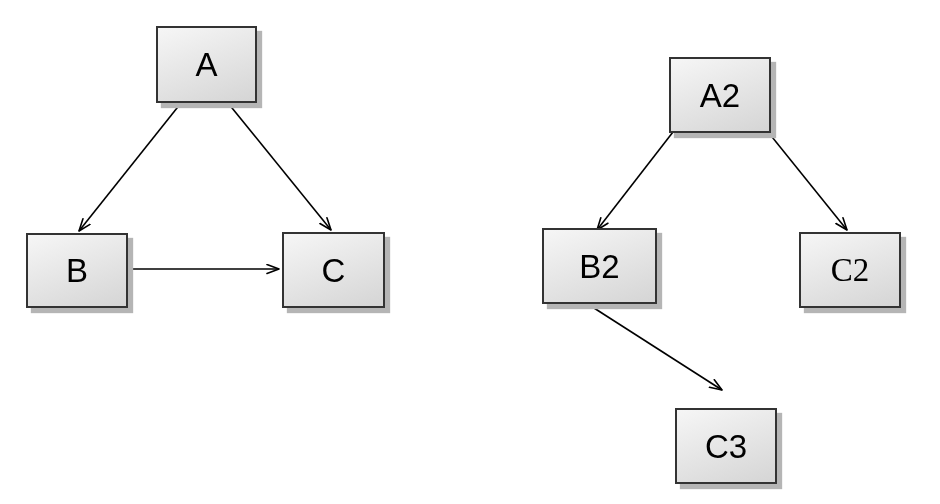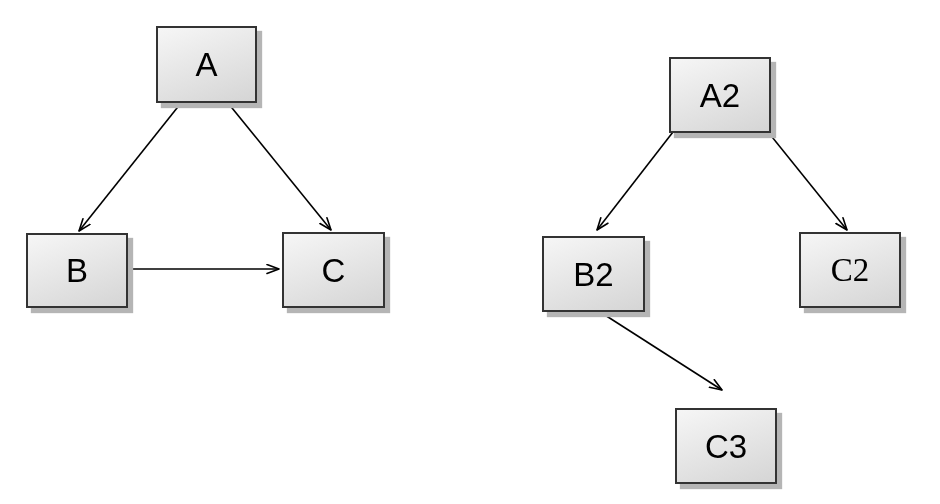--- a/index.html
+++ b/index.html
@@ -68,21 +68,21 @@
     </div>
     <div class="node" style="left: 26px; top: 233px; width: 102px; height: 75px;">
       <span class="node-label">B</span>
     </div>
     <div class="node" style="left: 282px; top: 232px; width: 103px; height: 76px;">
       <span class="node-label">C</span>
     </div>
     <div class="node" style="left: 669px; top: 25px; width: 102px; height: 76px; margin-top: 32px;">
       <span class="node-label">A2</span>
     </div>
-    <div class="node" style="left: 542px; top: 236px; width: 103px; height: 76px;">
+    <div class="node" style="left: 542px; top: 228px; width: 115px; height: 76px;">
       <span class="node-label">B2</span>
     </div>
     <div class="node" style="left: 799px; top: 232px; width: 102px; height: 76px; font-family: Liberation Serif, serif;">
       <span class="node-label">C2</span>
     </div>
     <div class="node" style="left: 675px; top: 408px; width: 102px; height: 76px;">
       <span class="node-label">C3</span>
     </div>
   </div>
 

